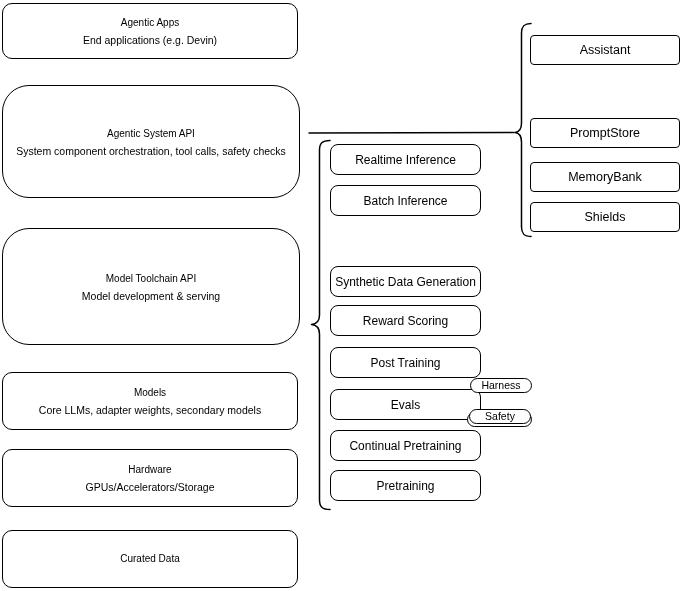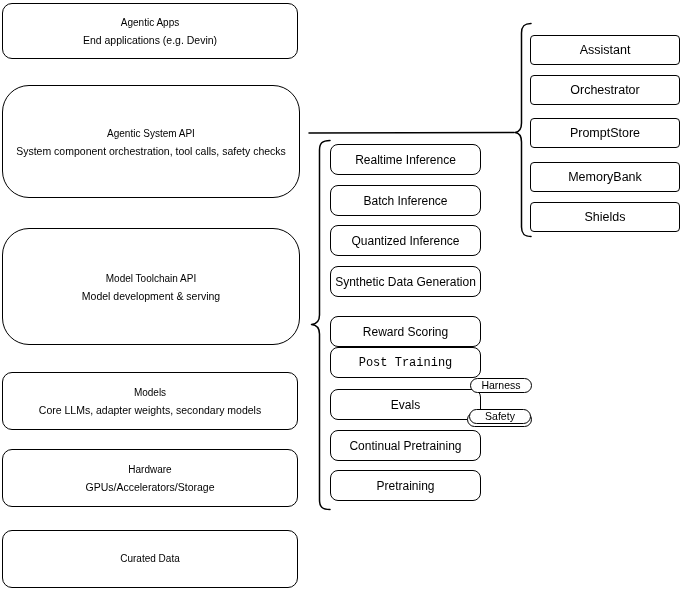--- a/index.html
+++ b/index.html
@@ -100,31 +100,29 @@
     <div class="card-title">Models</div>
     <div class="card-sub">Core LLMs, adapter weights, secondary models</div>
   </div>
 
   <div class="node card" style="top:530px;height:58px;align-items:center;">
     <div class="card-title">Curated Data</div>
   </div>
 
   <div class="node mbox" style="top:144px;">Realtime Inference</div>
   <div class="node mbox" style="top:185px;">Batch Inference</div>
-  <div class="node mbox" style="top:225px;">Quantized Inference</div>
   <div class="node mbox" style="top:266px;">Synthetic Data Generation</div>
-  <div class="node mbox" style="top:316px;text-align:right;">Reward Scoring</div>
-  <div class="node mbox" style="top:347px;font-family:Liberation Mono, monospace;">Post Training</div>
+  <div class="node mbox" style="top:305px;text-align:right;">Reward Scoring</div>
+  <div class="node mbox" style="top:347px;">Post Training</div>
   <div class="node mbox" style="top:389px;">Evals</div>
   <div class="node mbox" style="top:430px;">Continual Pretraining</div>
   <div class="node mbox" style="top:470px;">Pretraining</div>
 
   <div class="pill" style="left:470px;top:378px;width:62px;height:15px;">Harness</div>
   <div class="pill" style="left:467px;top:412px;width:65px;height:15px;">EvalData</div>
   <div class="pill" style="left:469px;top:409px;width:62px;height:15px;">Safety</div>
 
   <div class="node rbox" style="top:35px;">Assistant</div>
-  <div class="node rbox" style="top:75px;">Orchestrator</div>
   <div class="node rbox" style="top:162px;">MemoryBank</div>
   <div class="node rbox" style="top:118px;">PromptStore</div>
   <div class="node rbox" style="top:202px;">Shields</div>
 
 </div>
 
 </body></html>

